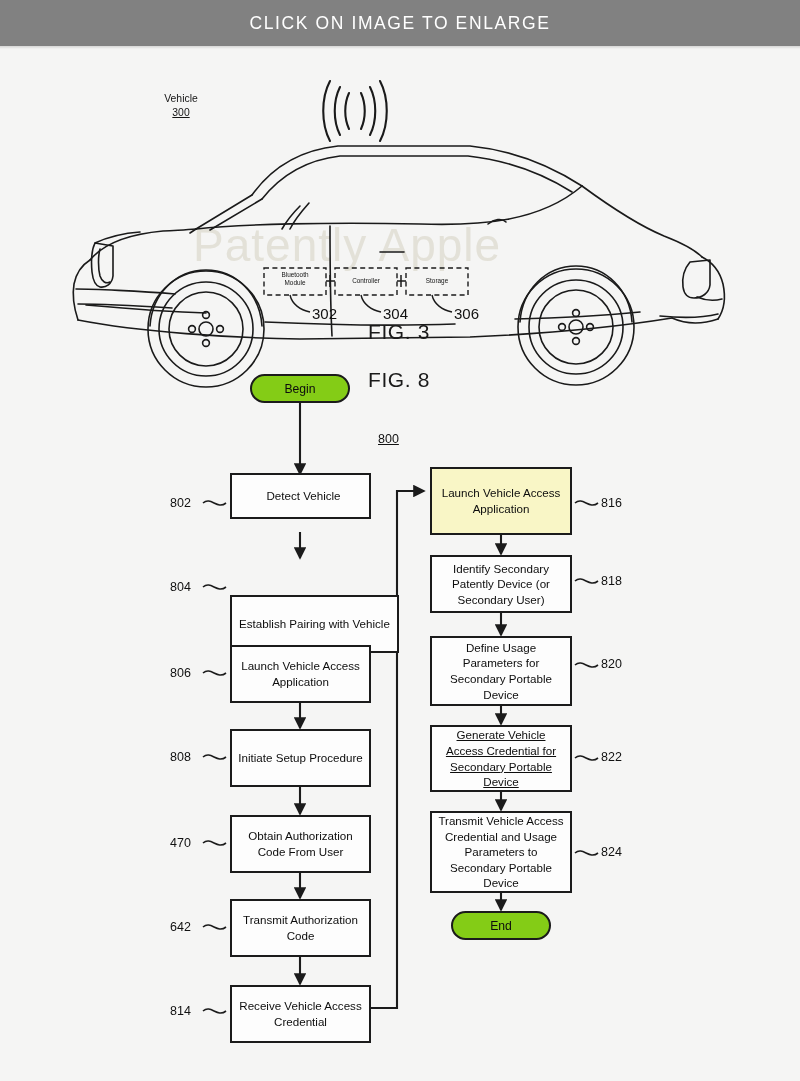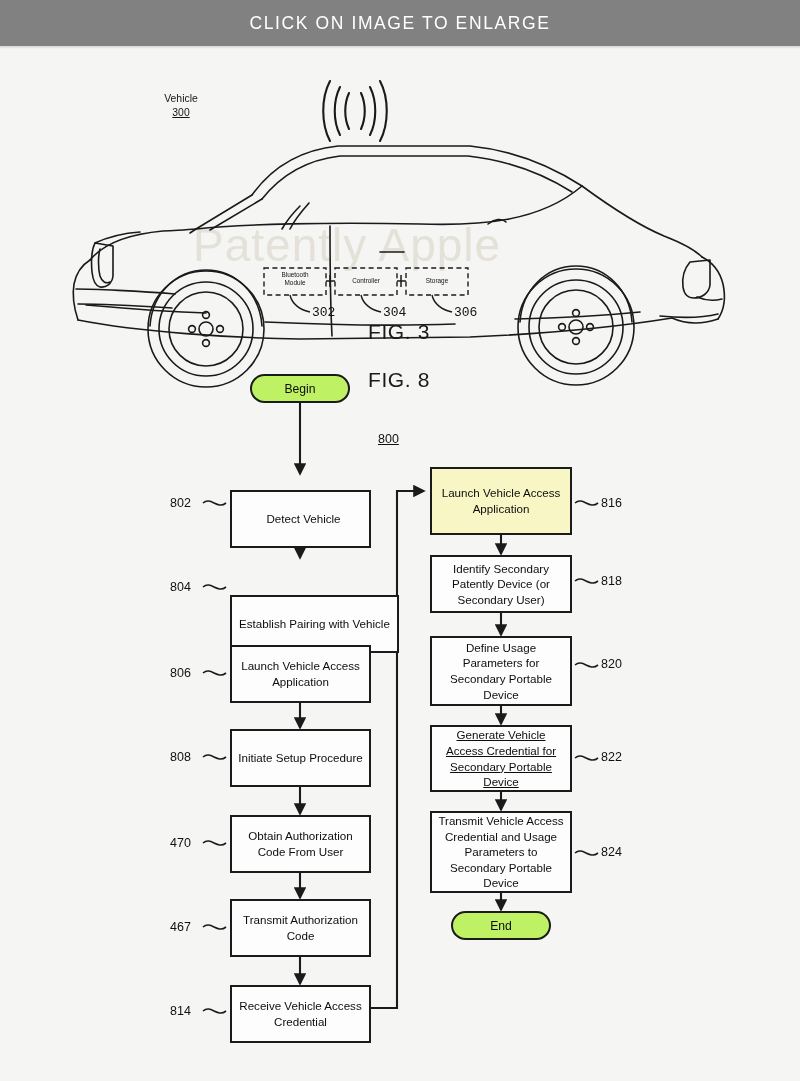--- a/index.html
+++ b/index.html
@@ -72,21 +72,21 @@
     line-height: 1.34;
     color: #0d0d0d;
     padding: 2px 5px;
     font-family: "Liberation Sans", sans-serif;
   }
   .fbox.hl { background: #f9f6c6; }
   .term {
     position: absolute;
     box-sizing: border-box;
     border: 2.2px solid #1b1b1b;
-    background: #bef264;
+    background: #84cc16;
     border-radius: 999px;
     display: flex;
     align-items: center;
     justify-content: center;
     font-size: 12.2px;
     color: #0d0d0d;
     font-family: "Liberation Sans", sans-serif;
   }
   .refnum {
     position: absolute;
@@ -114,23 +114,23 @@
     position: absolute;
     font-size: 6.4px;
     color: #141414;
     text-align: center;
     line-height: 1.25;
     width: 60px;
     font-family: "Liberation Sans", sans-serif;
   }
   .modref {
     position: absolute;
-    font-size: 13px;
+    font-size: 15px;
     color: #111111;
-    font-family: Liberation Mono, monospace;
+    font-family: Liberation Sans, sans-serif;
   }
   #watermark {
     position: absolute;
     left: 193px;
     top: 172px;
     font-size: 46px;
     color: #e3e1d8;
     letter-spacing: 1px;
     font-family: "Liberation Sans", sans-serif;
     pointer-events: none;
@@ -310,37 +310,37 @@
         <path d="M575 619 C 583 612, 589 626, 598 619"></path>
         <path d="M575 712 C 583 705, 589 719, 598 712"></path>
         <path d="M575 807 C 583 800, 589 814, 598 807"></path>
       </g>
     </svg>
 
     <div class="term" style="left:250px; top:328px; width:100px; height:29px;">Begin</div>
 
     <div class="refnum underlined" style="left:378px; top:386px;">800</div>
 
-    <div class="fbox" style="left:230px; top:444px; width:141px; height:58px;padding-left:11px;">Detect Vehicle</div>
+    <div class="fbox" style="left:230px; top:427px; width:141px; height:46px;padding-left:11px;">Detect Vehicle</div>
     <div class="refnum" style="left:170px; top:450px;">802</div>
 
     <div class="fbox" style="left:230px; top:513px; width:169px; height:58px;margin-top:36px;">Establish Pairing with Vehicle</div>
     <div class="refnum" style="left:170px; top:534px;">804</div>
 
     <div class="fbox" style="left:230px; top:599px; width:141px; height:58px;">Launch Vehicle Access Application</div>
     <div class="refnum" style="left:170px; top:620px;">806</div>
 
     <div class="fbox" style="left:230px; top:683px; width:141px; height:58px;">Initiate Setup Procedure</div>
     <div class="refnum" style="left:170px; top:704px;">808</div>
 
     <div class="fbox" style="left:230px; top:769px; width:141px; height:58px;">Obtain Authorization Code From User</div>
     <div class="refnum" style="left:170px; top:790px;">470</div>
 
     <div class="fbox" style="left:230px; top:853px; width:141px; height:58px;">Transmit Authorization Code</div>
-    <div class="refnum" style="left:170px; top:874px;">467</div>
+    <div class="refnum" style="left:170px; top:874px;">642</div>
 
     <div class="fbox" style="left:230px; top:939px; width:141px; height:58px;">Receive Vehicle Access Credential</div>
     <div class="refnum" style="left:170px; top:958px;">814</div>
 
     <div class="fbox hl" style="left:430px; top:421px; width:142px; height:68px;">Launch Vehicle Access Application</div>
     <div class="refnum" style="left:601px; top:450px;">816</div>
 
     <div class="fbox" style="left:430px; top:509px; width:142px; height:58px;">Identify Secondary Patently Device (or Secondary User)</div>
     <div class="refnum" style="left:601px; top:528px;">818</div>
 

